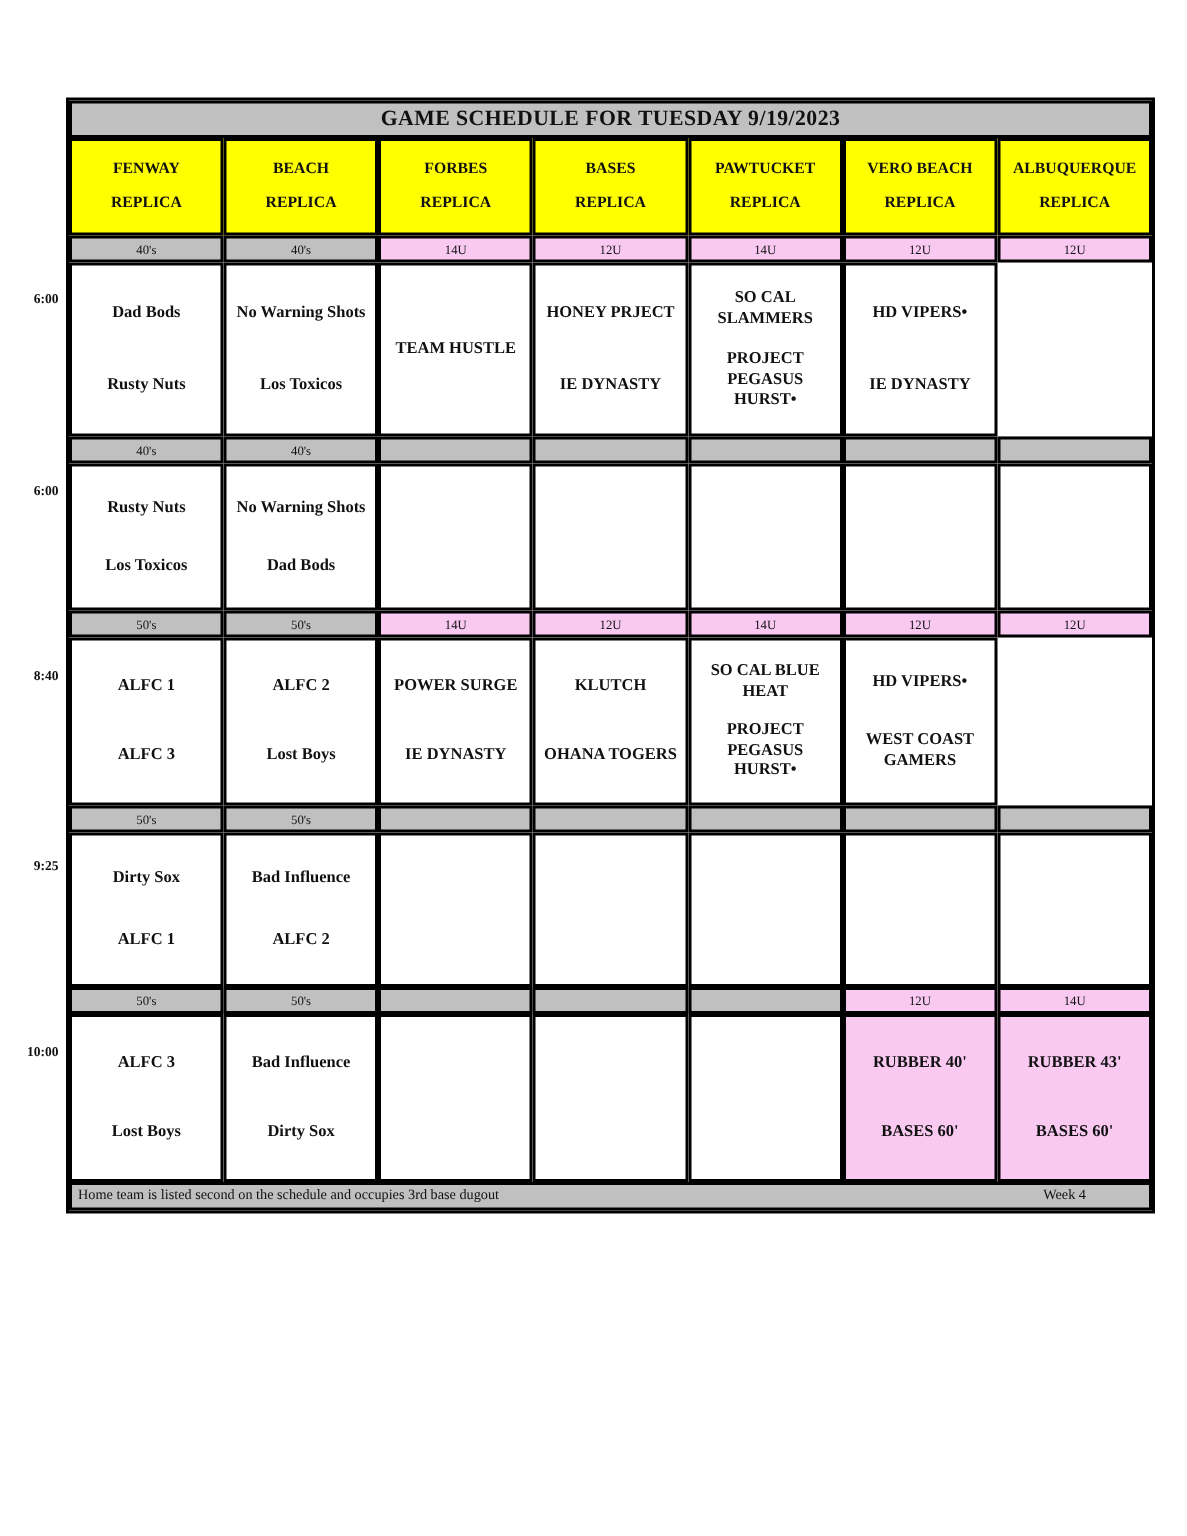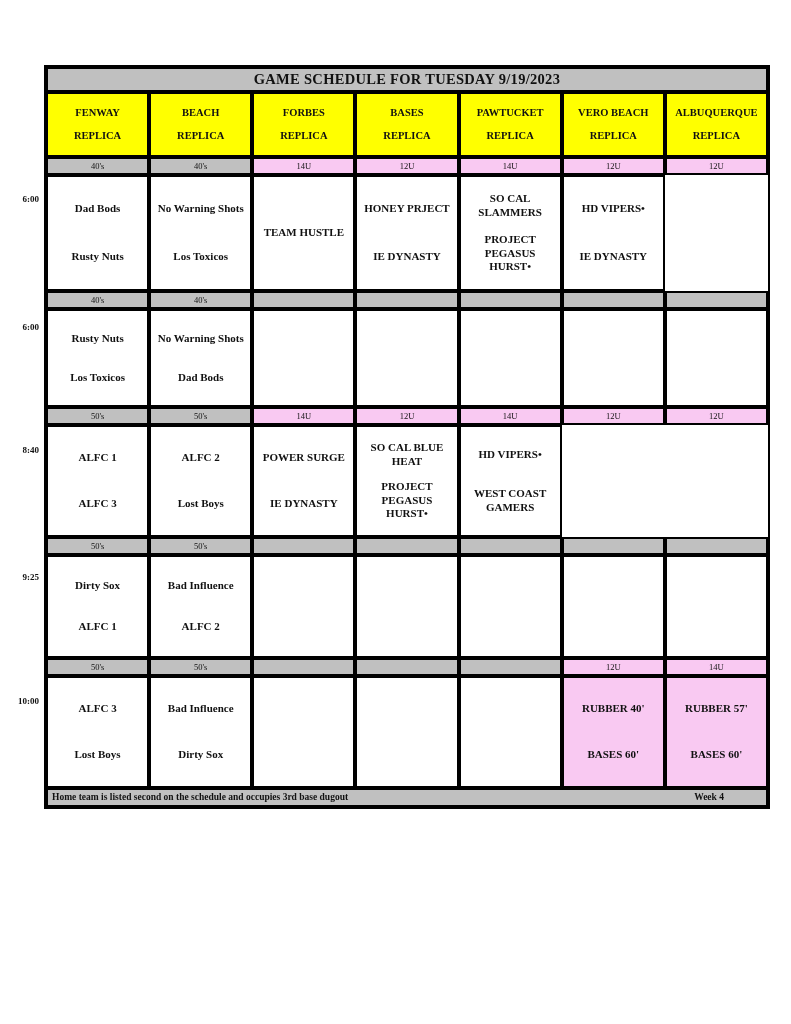--- a/index.html
+++ b/index.html
@@ -55,21 +55,21 @@
     font-weight:bold;font-size:11px;line-height:1.25;color:#111;
     text-align:center;width:100%;
   }
   .h1{height:116px}.h2{height:98px}.h3{height:112px}.h4{height:103px}.h5{height:112px}
   .grow .cell.h1,.grow .cell.h2,.grow .cell.h3,.grow .cell.h4,.grow .cell.h5{box-sizing:border-box;}
   
   .footer-row{
     height:19px;background:var(--band-gray);
     border:2px solid var(--border);box-sizing:border-box;
     display:flex;align-items:center;justify-content:space-between;
-    font-weight:bold;font-size:9.5px;color:#111;
+    font-weight:normal;font-size:9.5px;color:#111;
     padding:0 42px 0 4px;line-height:1;
   }
   
   .time{
     position:absolute;left:0;width:39px;text-align:right;
     font-weight:bold;font-size:9px;color:#111;line-height:1;
   }
 </style>
 </head>
 <body>
@@ -208,20 +208,24 @@
         </div>
       <div class="cell h3">
           <div class="team">ALFC 2</div>
           <div class="team">Lost Boys</div>
         </div>
       <div class="cell h3">
           <div class="team">POWER SURGE</div>
           <div class="team">IE DYNASTY</div>
         </div>
       <div class="cell h3">
+          <div class="team">KLUTCH</div>
+          <div class="team">OHANA TOGERS</div>
+        </div>
+      <div class="cell h3">
           <div class="team">SO CAL BLUE HEAT</div>
           <div class="team">PROJECT PEGASUS HURST•</div>
         </div>
       <div class="cell h3">
           <div class="team">HD VIPERS•</div>
           <div class="team">WEST COAST GAMERS</div>
         </div>
     </div>
 
     <div class="row drow">
@@ -292,21 +296,21 @@
         </div>
       <div class="cell h5">
           <div class="team"></div>
           <div class="team"></div>
         </div>
       <div class="cell h5 p">
           <div class="team">RUBBER 40'</div>
           <div class="team">BASES 60'</div>
         </div>
       <div class="cell h5 p">
-          <div class="team">RUBBER 57'</div>
+          <div class="team">RUBBER 43'</div>
           <div class="team">BASES 60'</div>
         </div>
     </div>
 
     <div class="footer-row">
       <span>Home team is listed second on the schedule and occupies 3rd base dugout</span>
       <span>Week 4</span>
     </div>
 
   </div>

